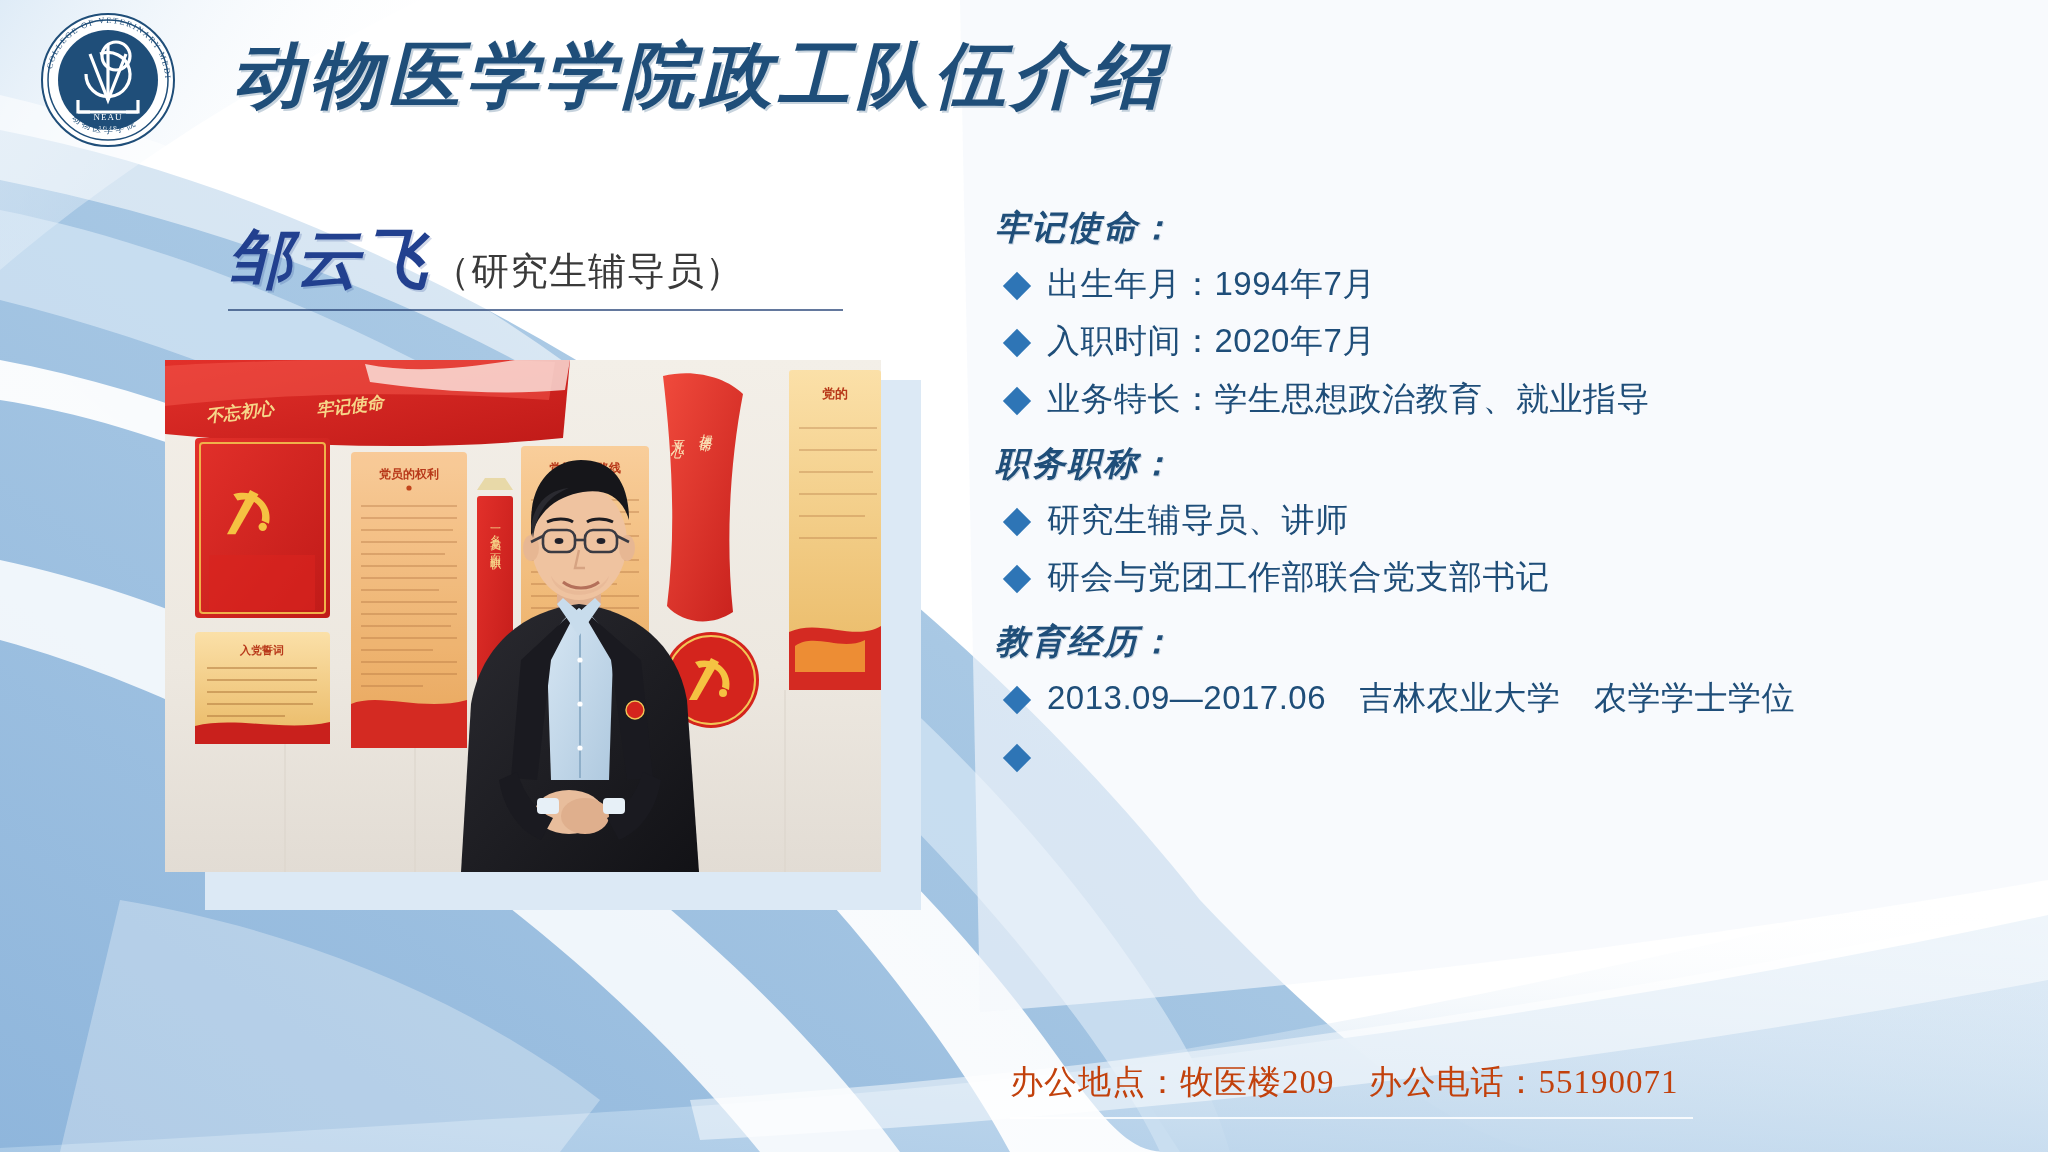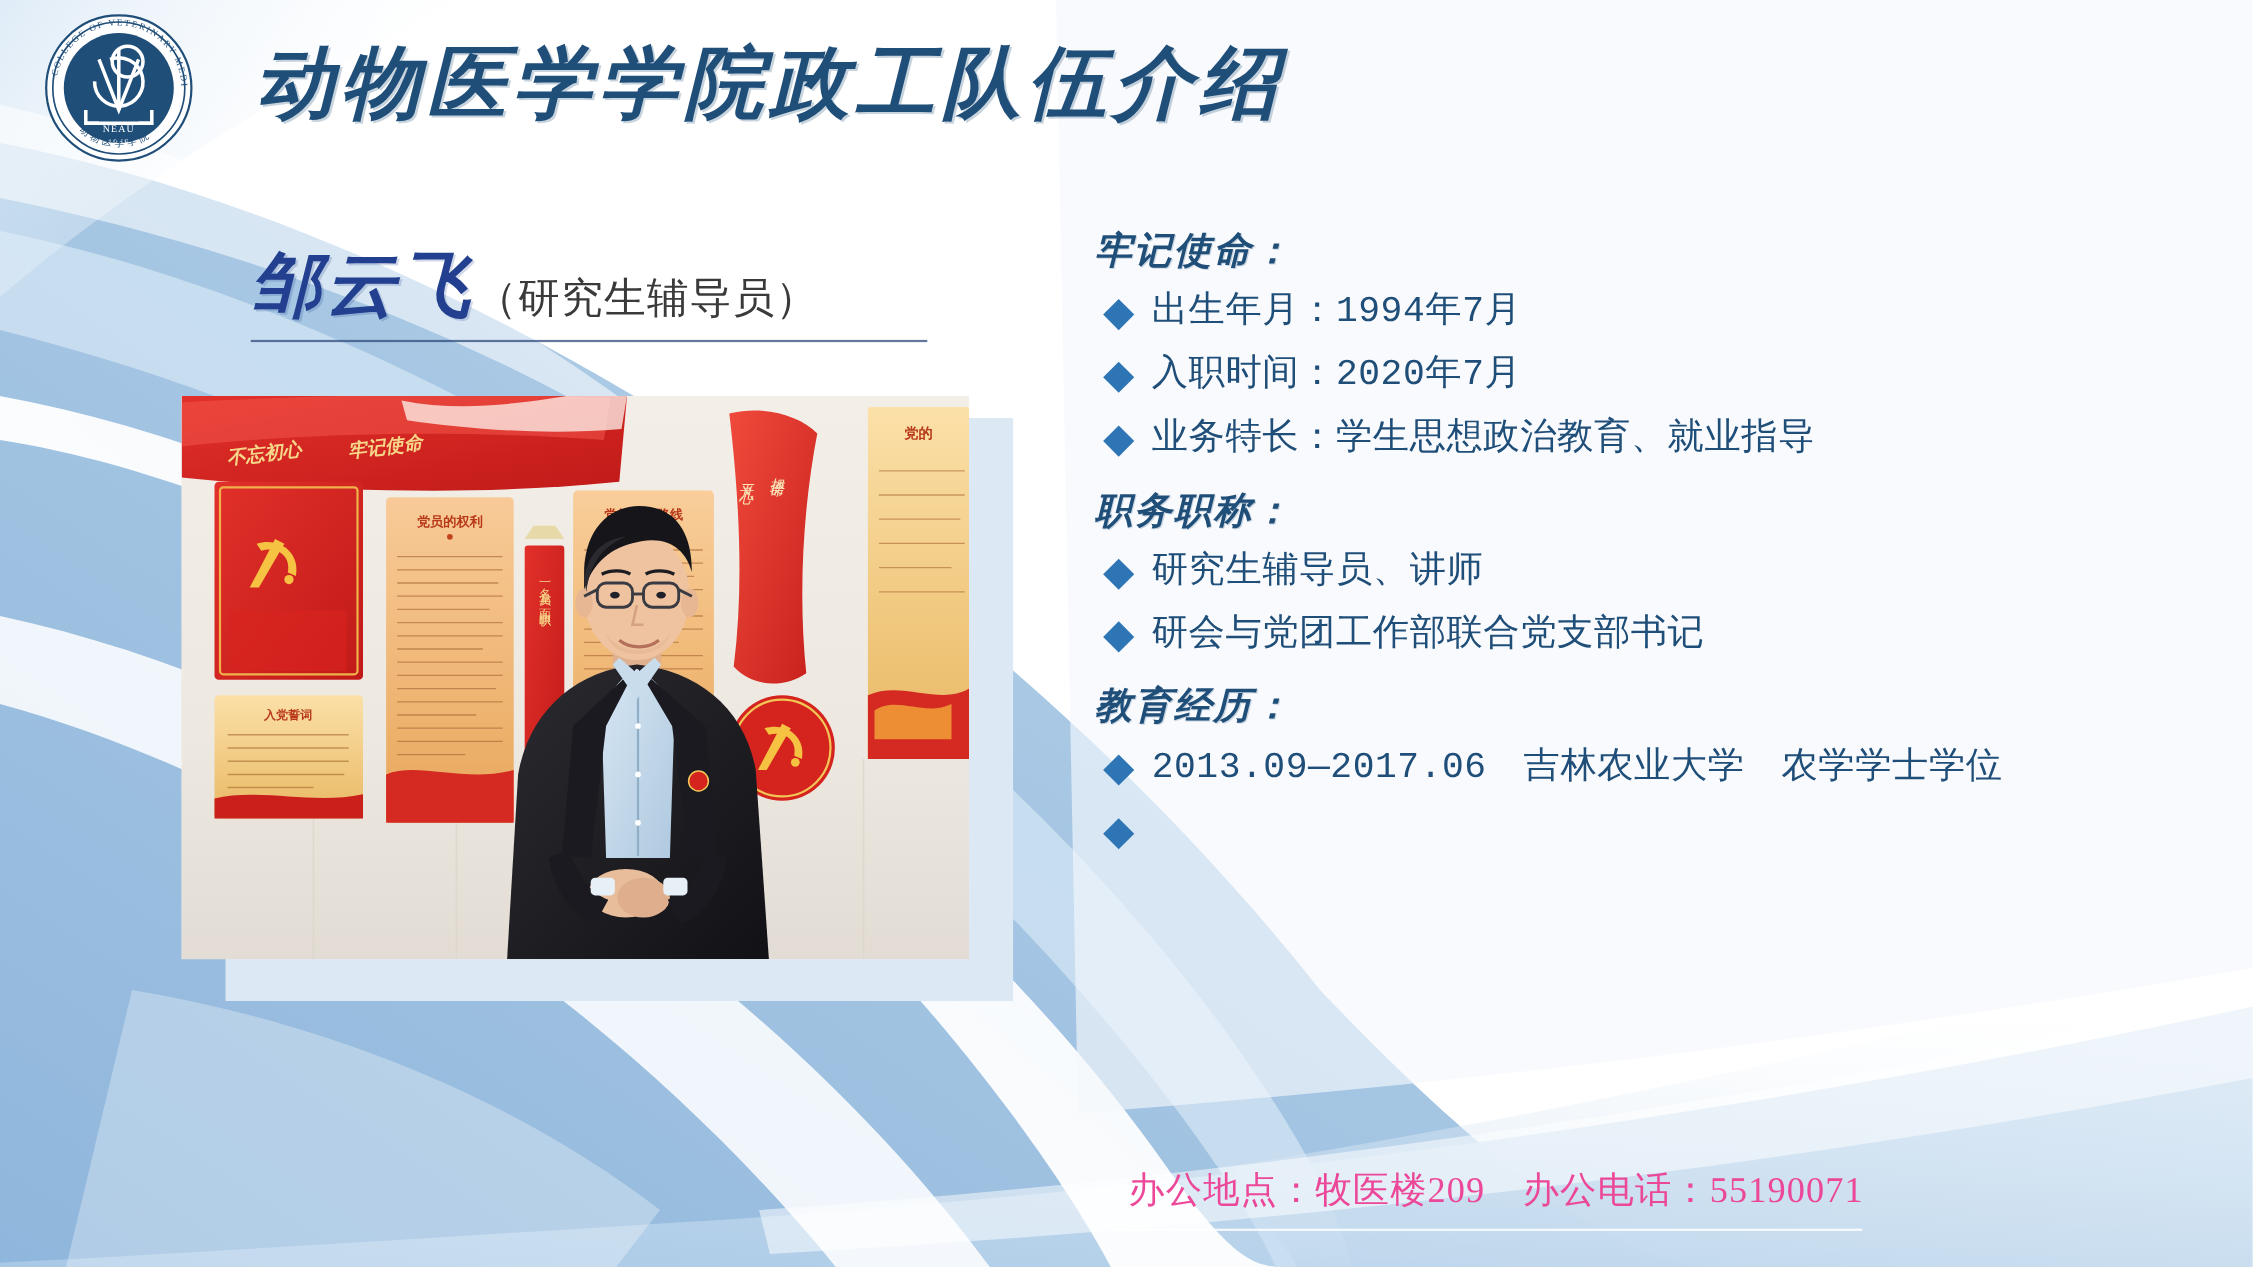--- a/index.html
+++ b/index.html
@@ -94,35 +94,34 @@
     display:flex; align-items:flex-start;
     margin:0 0 16px 12px;
   }
   .bullet-dia {
     width:20px; height:20px; flex:0 0 20px;
     background:#2E75B6;
     transform:rotate(45deg);
     margin-top:13px; margin-right:20px;
   }
   .bullet-text {
-    font-family:Liberation Mono, monospace;
+    font-family:Liberation Sans, sans-serif;
     font-size:33px; color:#1F4E79;
     line-height:1.25; letter-spacing:.5px;
     white-space:nowrap;
   }
 
   
   #footer {
     position:absolute; left:1010px; top:1060px; width:700px; z-index:20;
   }
   #footer-text {
     font-family:"Liberation Serif",serif;
-    font-size:33px; color:#ec4899; letter-spacing:1px;
+    font-size:33px; color:#c2410c; letter-spacing:1px;
     white-space:nowrap;
-    text-align:center;
   }
   #footer-rule {
     margin-top:12px; width:683px; height:2px;
     background:rgba(255,255,255,.85);
   }
 </style>
 </head>
 <body>
 
 <div id="slide">

